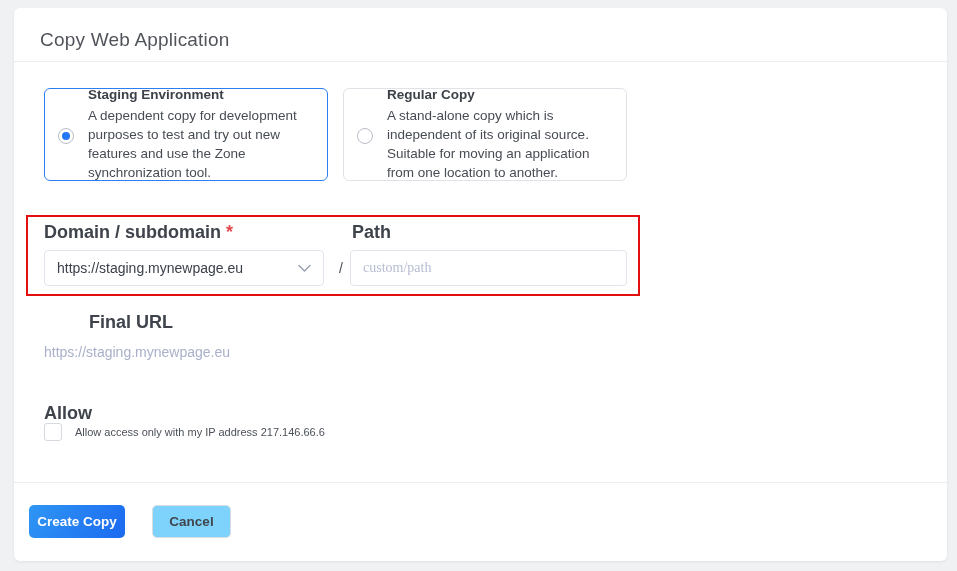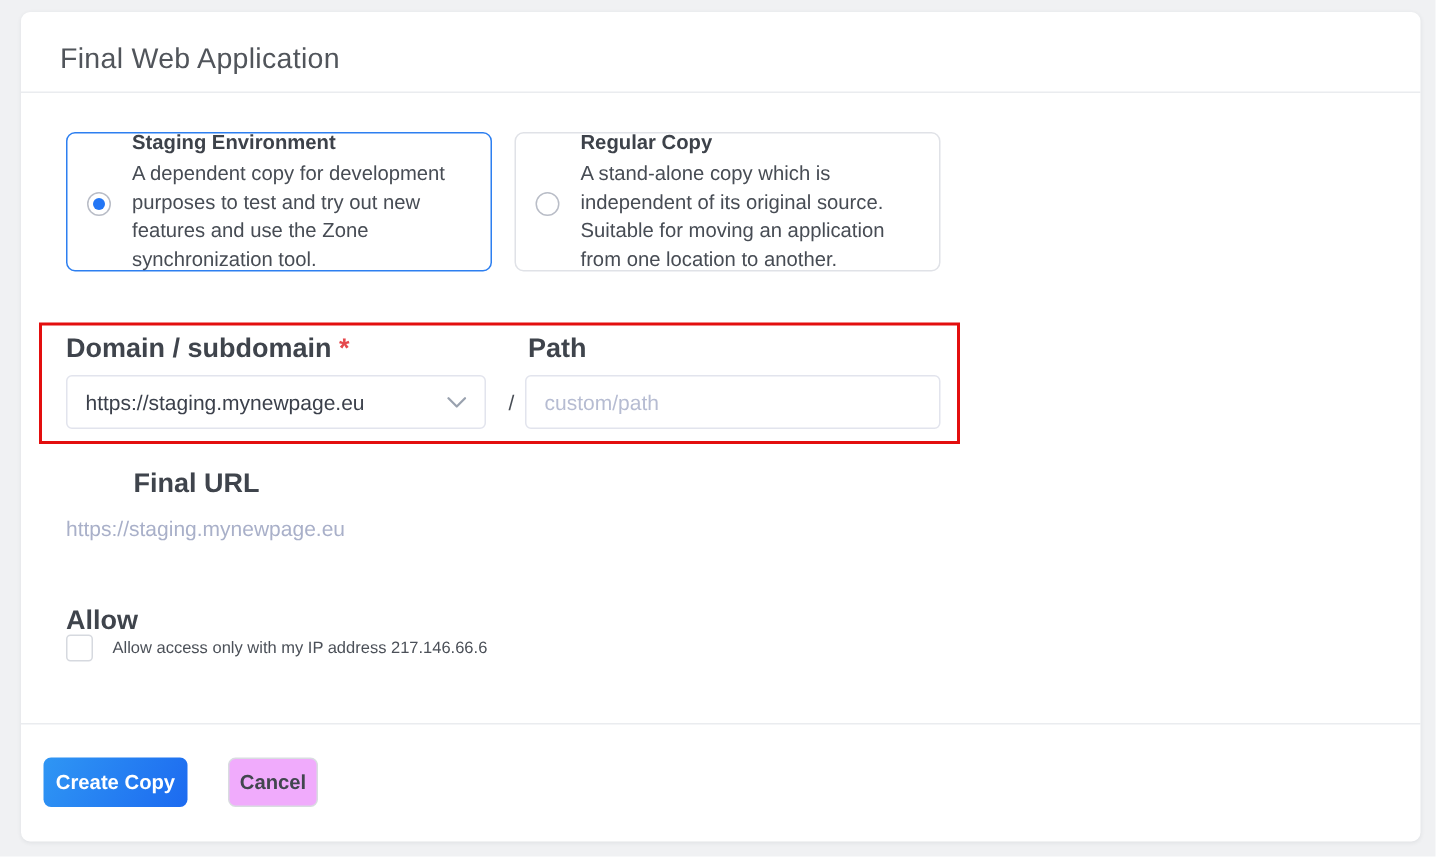--- a/index.html
+++ b/index.html
@@ -94,21 +94,21 @@
     display: flex; align-items: center; justify-content: center;
     font-size: 14px; color: #474c54;
   }
 
   .text-input {
     position: absolute; left: 336px; top: 242px;
     width: 277px; height: 36px;
     border: 1px solid #e2e4ed; border-radius: 4px;
     padding: 0 12px;
     font-size: 14px; color: #3b404b;
-    font-family: Liberation Sans, sans-serif;
+    font-family: Liberation Serif, serif;
     outline: none; background: #fff;
   }
   .text-input::placeholder { color: #b6bcd2; opacity: 1; }
 
   .final-url-value {
     position: absolute; left: 30px; top: 336px;
     font-size: 14px; color: #a9b0c9;
   }
 
   .checkbox-row {
@@ -133,32 +133,32 @@
     font-size: 13.5px; font-weight: 700;
     cursor: pointer;
     font-family: "Liberation Sans", sans-serif;
   }
   .btn-primary {
     left: 15px; width: 96px;
     background: linear-gradient(120deg, #2f96f4 0%, #1c6af0 100%);
     color: #ffffff; border: none;
   }
   .btn-secondary {
-    left: 138px; width: 60px;
-    background: #f0abfc;
+    left: 138px; width: 79px;
+    background: #7dd3fc;
     border: 1px solid #d9dce1;
     color: #41464e;
   }
 </style>
 </head>
 <body>
 
 <div class="card">
 
-  <div class="page-title">Final Web Application</div>
+  <div class="page-title">Copy Web Application</div>
   <div class="divider header"></div>
 
   <div class="option-card second">
     <span class="radio"></span>
     <div class="option-text">
       <div class="option-title">Regular Copy</div>
       <div class="option-desc">A stand-alone copy which is independent of its original source. Suitable for moving an application from one location to another.</div>
     </div>
   </div>
 

